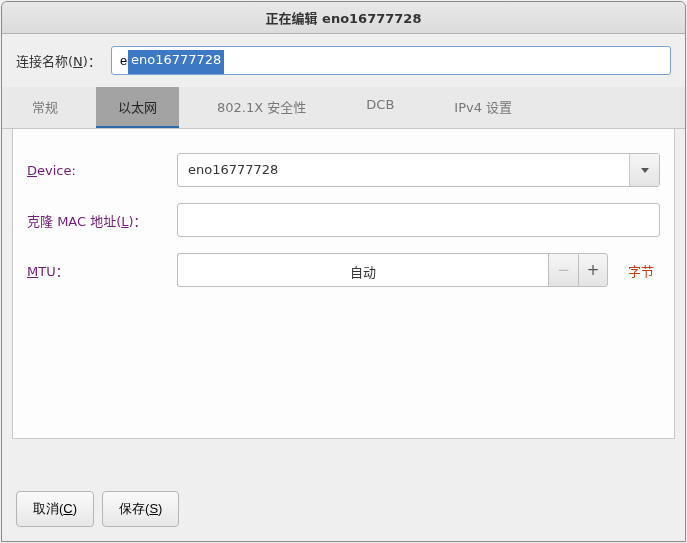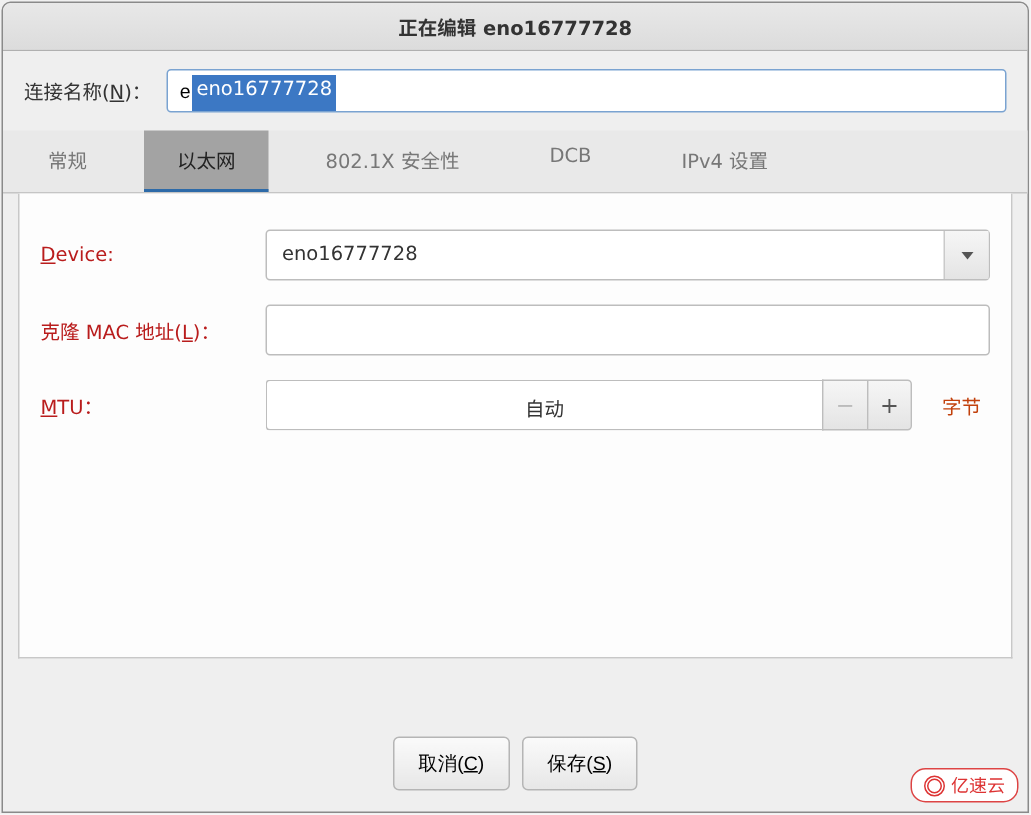--- a/index.html
+++ b/index.html
@@ -87,21 +87,21 @@
       border-top: none;
       padding: 24px 14px;
     }
     .field-row {
       display: flex;
       align-items: center;
       margin-bottom: 16px;
     }
     .field-label {
       width: 150px;
-      color: #b91c1c;
+      color: #701a75;
     }
     .field-label .accel { text-decoration: underline; }
     .combo {
       flex: 1;
       display: flex;
       border: 1px solid #bdbdbd;
       border-radius: 3px;
       background: #fff;
       height: 34px;
     }
@@ -157,21 +157,21 @@
       justify-content: center;
       cursor: pointer;
       font-size: 15px;
       color: #555;
     }
     .spin-btn.minus { color: #bbb; border-right: none; }
     .spin-btn.plus { border-radius: 0 3px 3px 0; }
     .unit { margin-left: 20px; color: #c2410c; width: 32px; }
     .actions {
       display: flex;
-      justify-content: center;
+      justify-content: flex-start;
       padding: 8px 14px 14px;
       gap: 8px;
       margin-top: 44px;
     }
     .btn {
       border: 1px solid #b5b5b5;
       background: linear-gradient(#fafafa, #e7e7e7);
       border-radius: 4px;
       padding: 8px 16px;
       cursor: pointer;
@@ -270,17 +270,13 @@
 
   <div class="actions">
     <button class="btn">
       <span>取消(</span><span class="accel">C</span><span>)</span>
     </button>
     <button class="btn">
       <span>保存(</span><span class="accel">S</span><span>)</span>
     </button>
   </div>
 
-  <div class="watermark">
-    <span class="wm-icon"></span>
-    <span>亿速云</span>
-  </div>
 </div>
 
 </body></html>

